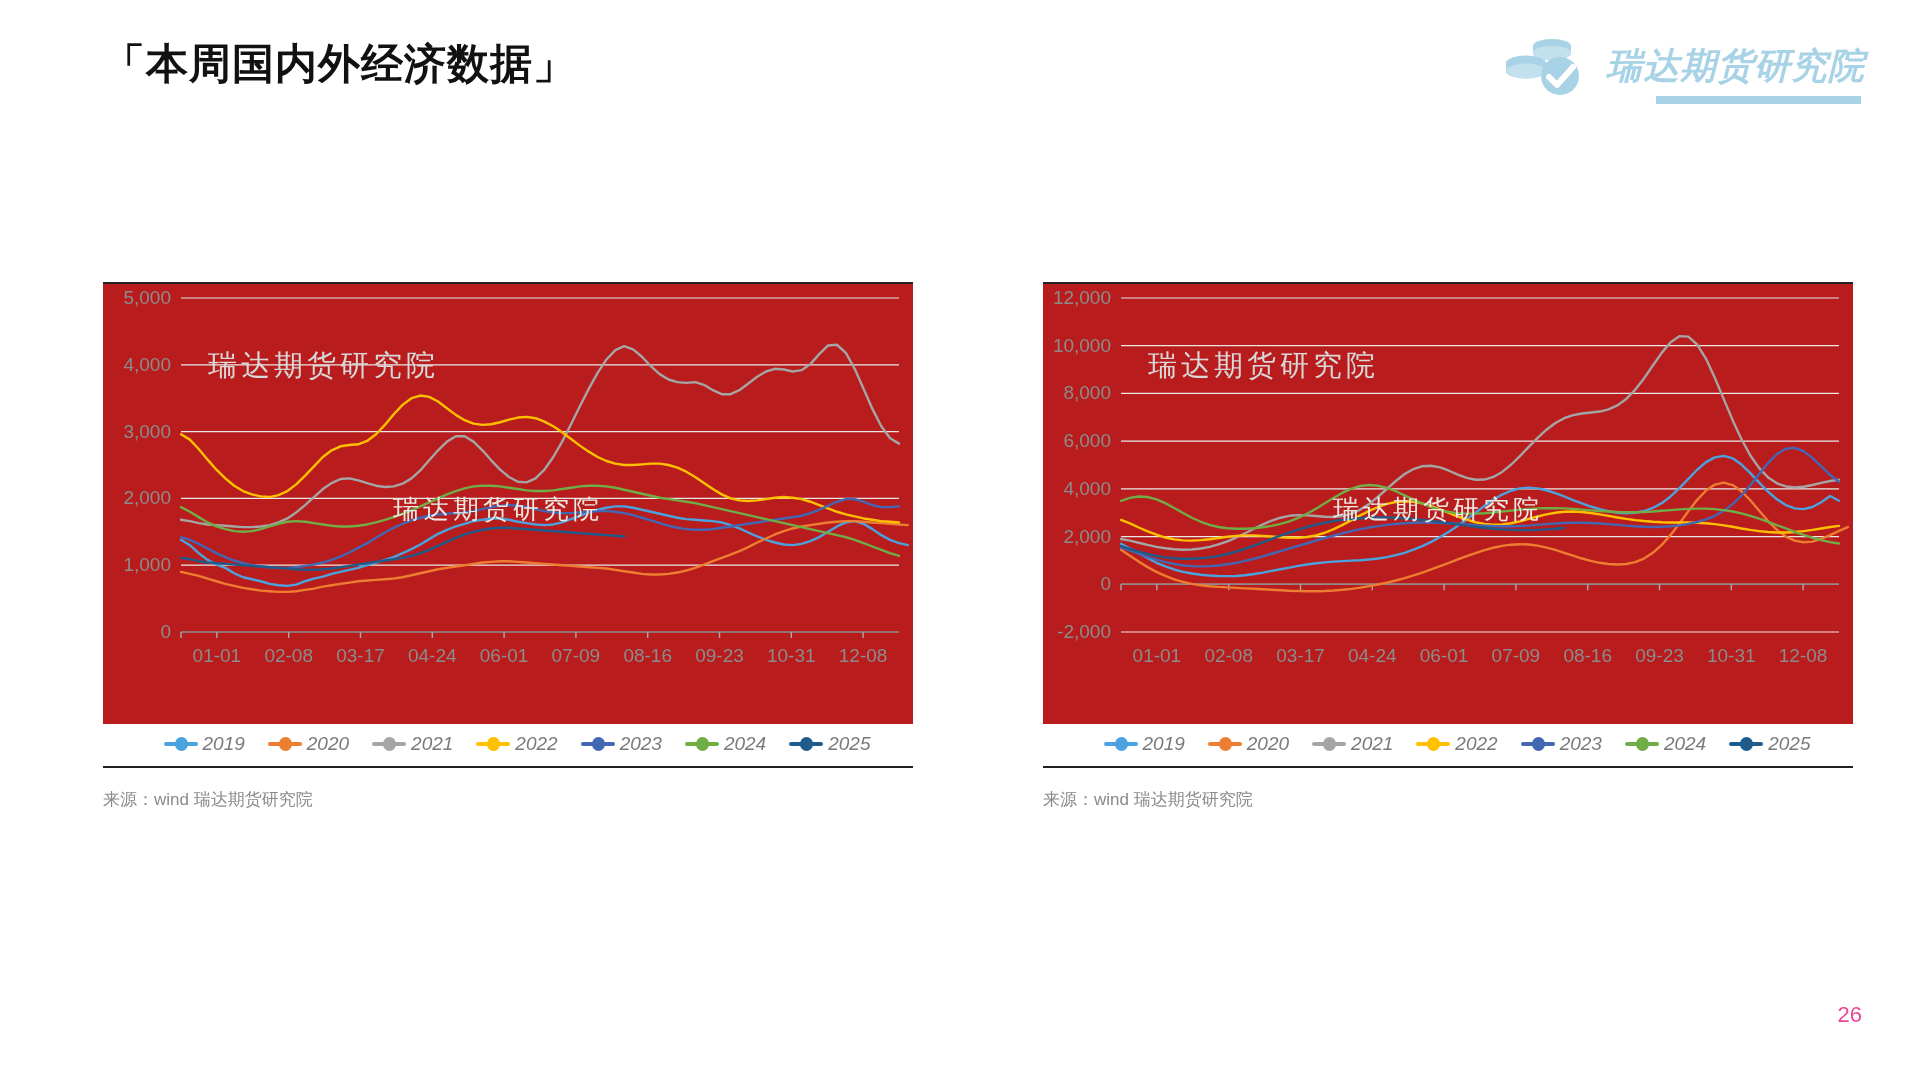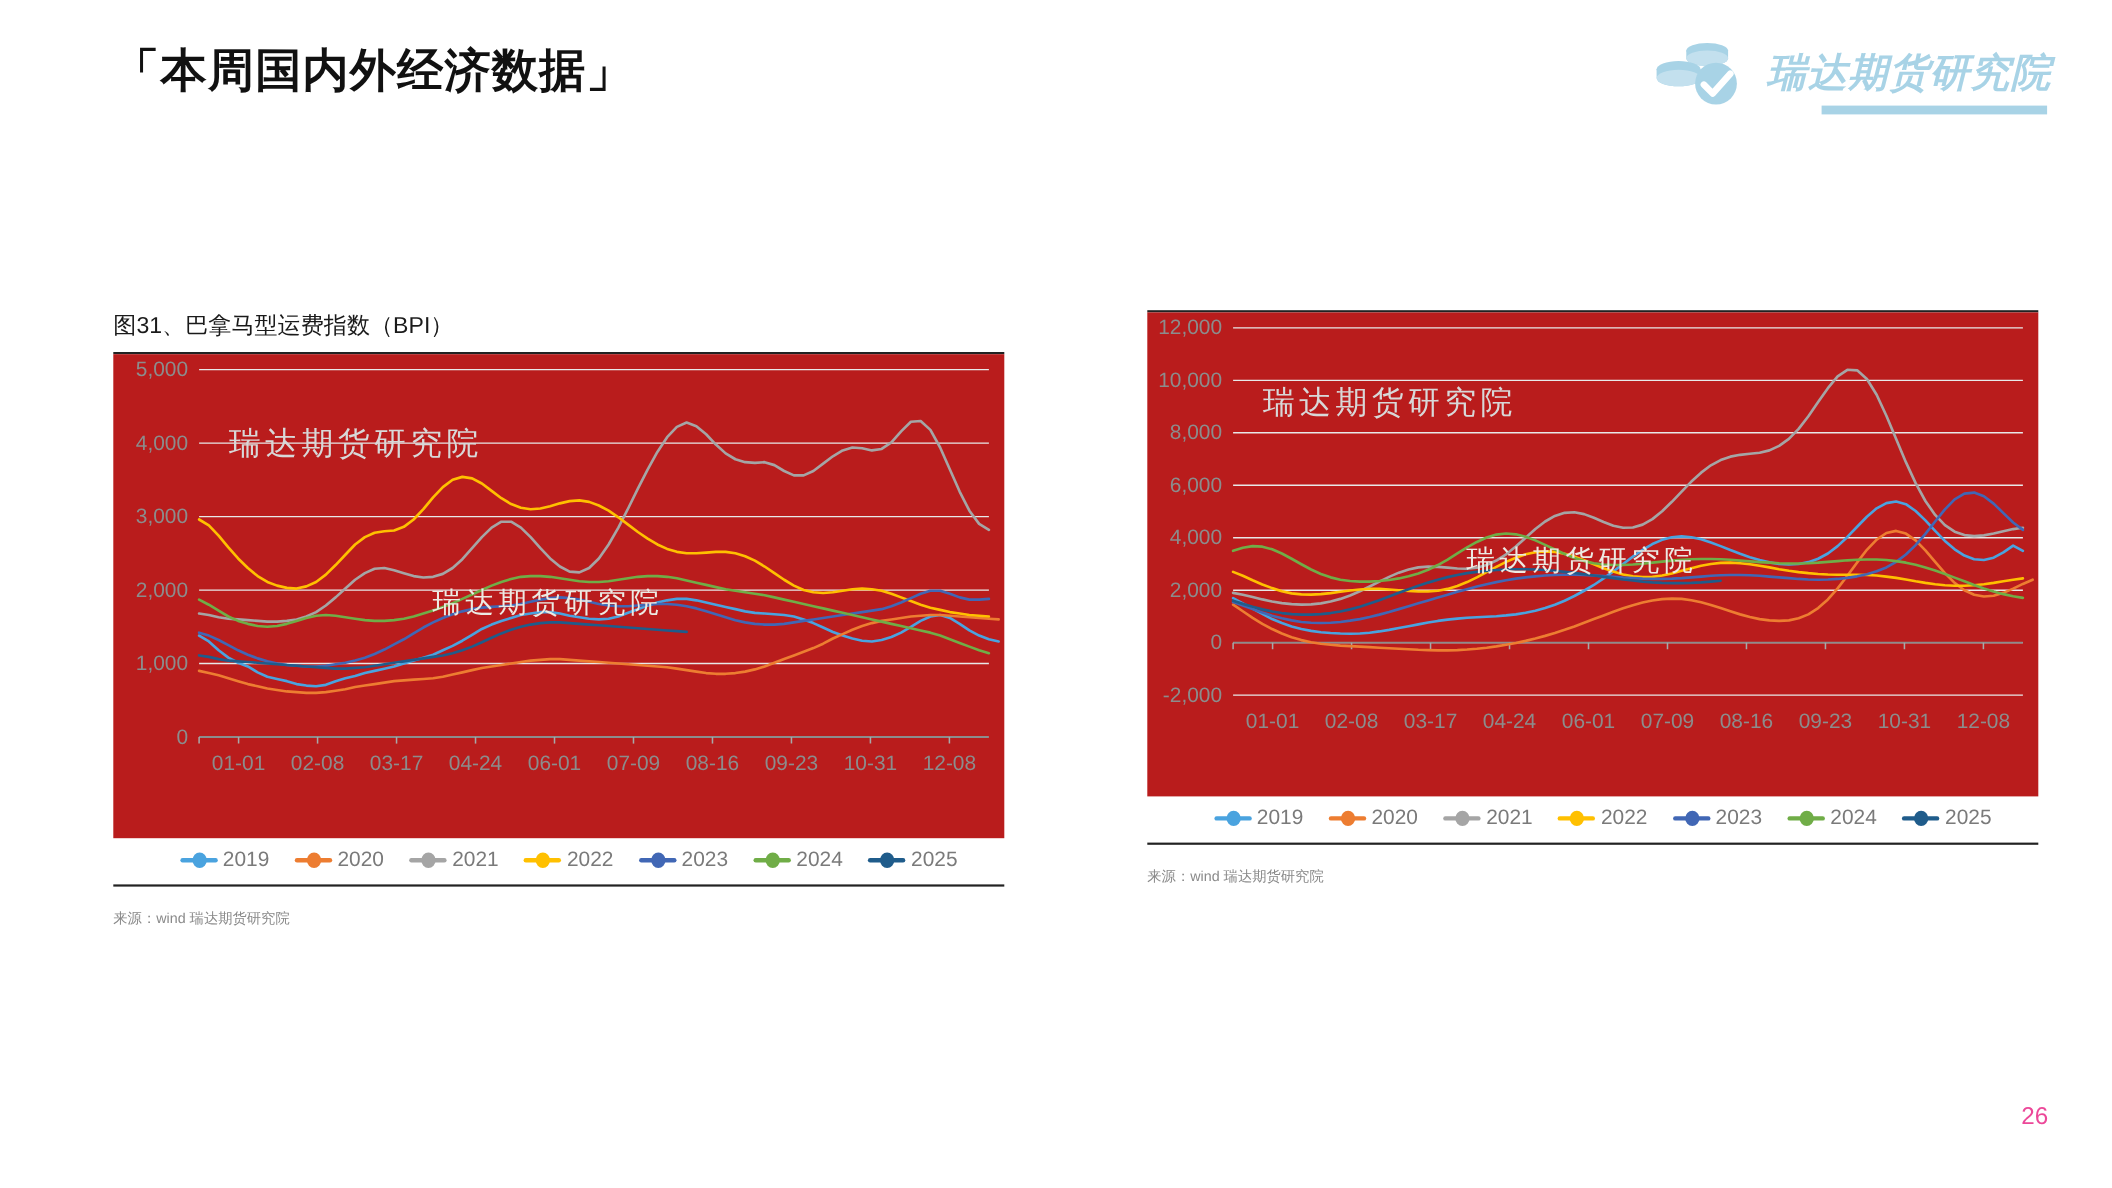--- a/index.html
+++ b/index.html
@@ -54,37 +54,37 @@
     position:absolute;pointer-events:none;
     color:#d8d8d8;font-size:29px;letter-spacing:4px;
     white-space:nowrap;
   }
   .wm-a{left:105px;top:62px;}
   .wm-b{left:290px;top:208px;color:#eceae3;font-size:26px;}
 
   
   .legend{
     display:flex;justify-content:center;align-items:center;
-    gap:23px;height:40px;padding-left:18px;
+    gap:23px;height:40px;padding-left:18px;font-style:italic;
   }
   .legend-item{display:flex;align-items:center;gap:5px;}
   .legend-marker{
     position:relative;width:34px;height:14px;flex:none;
   }
   .legend-marker .lm-line{
     position:absolute;left:0;top:5px;width:34px;height:4px;border-radius:2px;
   }
   .legend-marker .lm-dot{
     position:absolute;left:11px;top:0px;width:13px;height:14px;border-radius:50%;
   }
   .legend-label{font-size:19px;color:#7a7a7a;}
 
   
   .source-line{
-    font-size:13px;color:#8a8a8a;padding-top:20px;white-space:nowrap;
+    font-size:17px;color:#8a8a8a;padding-top:20px;white-space:nowrap;
   }
 
   
   #page-number{
     position:absolute;right:58px;bottom:52px;
     font-size:22px;color:#ec4899;
   }
 
   .axis-text{font-size:19px;fill:#8c8c8c;font-family:"Liberation Sans",sans-serif;}
   .gridline{stroke:#e8e8e8;stroke-width:1.2;}
@@ -107,21 +107,20 @@
       <ellipse cx="22" cy="35" rx="20" ry="7.5" fill="#c3e0ee"></ellipse>
       <circle cx="56" cy="40" r="19" fill="#a8d3e6"></circle>
       <path d="M45 41 l8 8 l16 -18" stroke="#ffffff" stroke-width="6" fill="none" stroke-linecap="round" stroke-linejoin="round"></path>
     </svg>
   </span>
   <span class="logo-text">瑞达期货研究院</span>
   <span class="logo-underline"></span>
 </div>
 
 <div class="figure-panel" id="figure-left">
-  <div class="figure-caption">图31、巴拿马型运费指数（BPI）</div>
   <div class="rule-top"></div>
 
   <div class="chart-area">
     <svg class="plot-svg" id="svg-left" viewBox="0 0 810 400" preserveAspectRatio="none">
         <line x1="78" y1="14" x2="796" y2="14" class="gridline"></line>
         <text x="68" y="20" text-anchor="end" class="axis-text">5,000</text>
         <line x1="78" y1="80.80000000000001" x2="796" y2="80.80000000000001" class="gridline"></line>
         <text x="68" y="86.80000000000001" text-anchor="end" class="axis-text">4,000</text>
         <line x1="78" y1="147.6" x2="796" y2="147.6" class="gridline"></line>
         <text x="68" y="153.6" text-anchor="end" class="axis-text">3,000</text>

